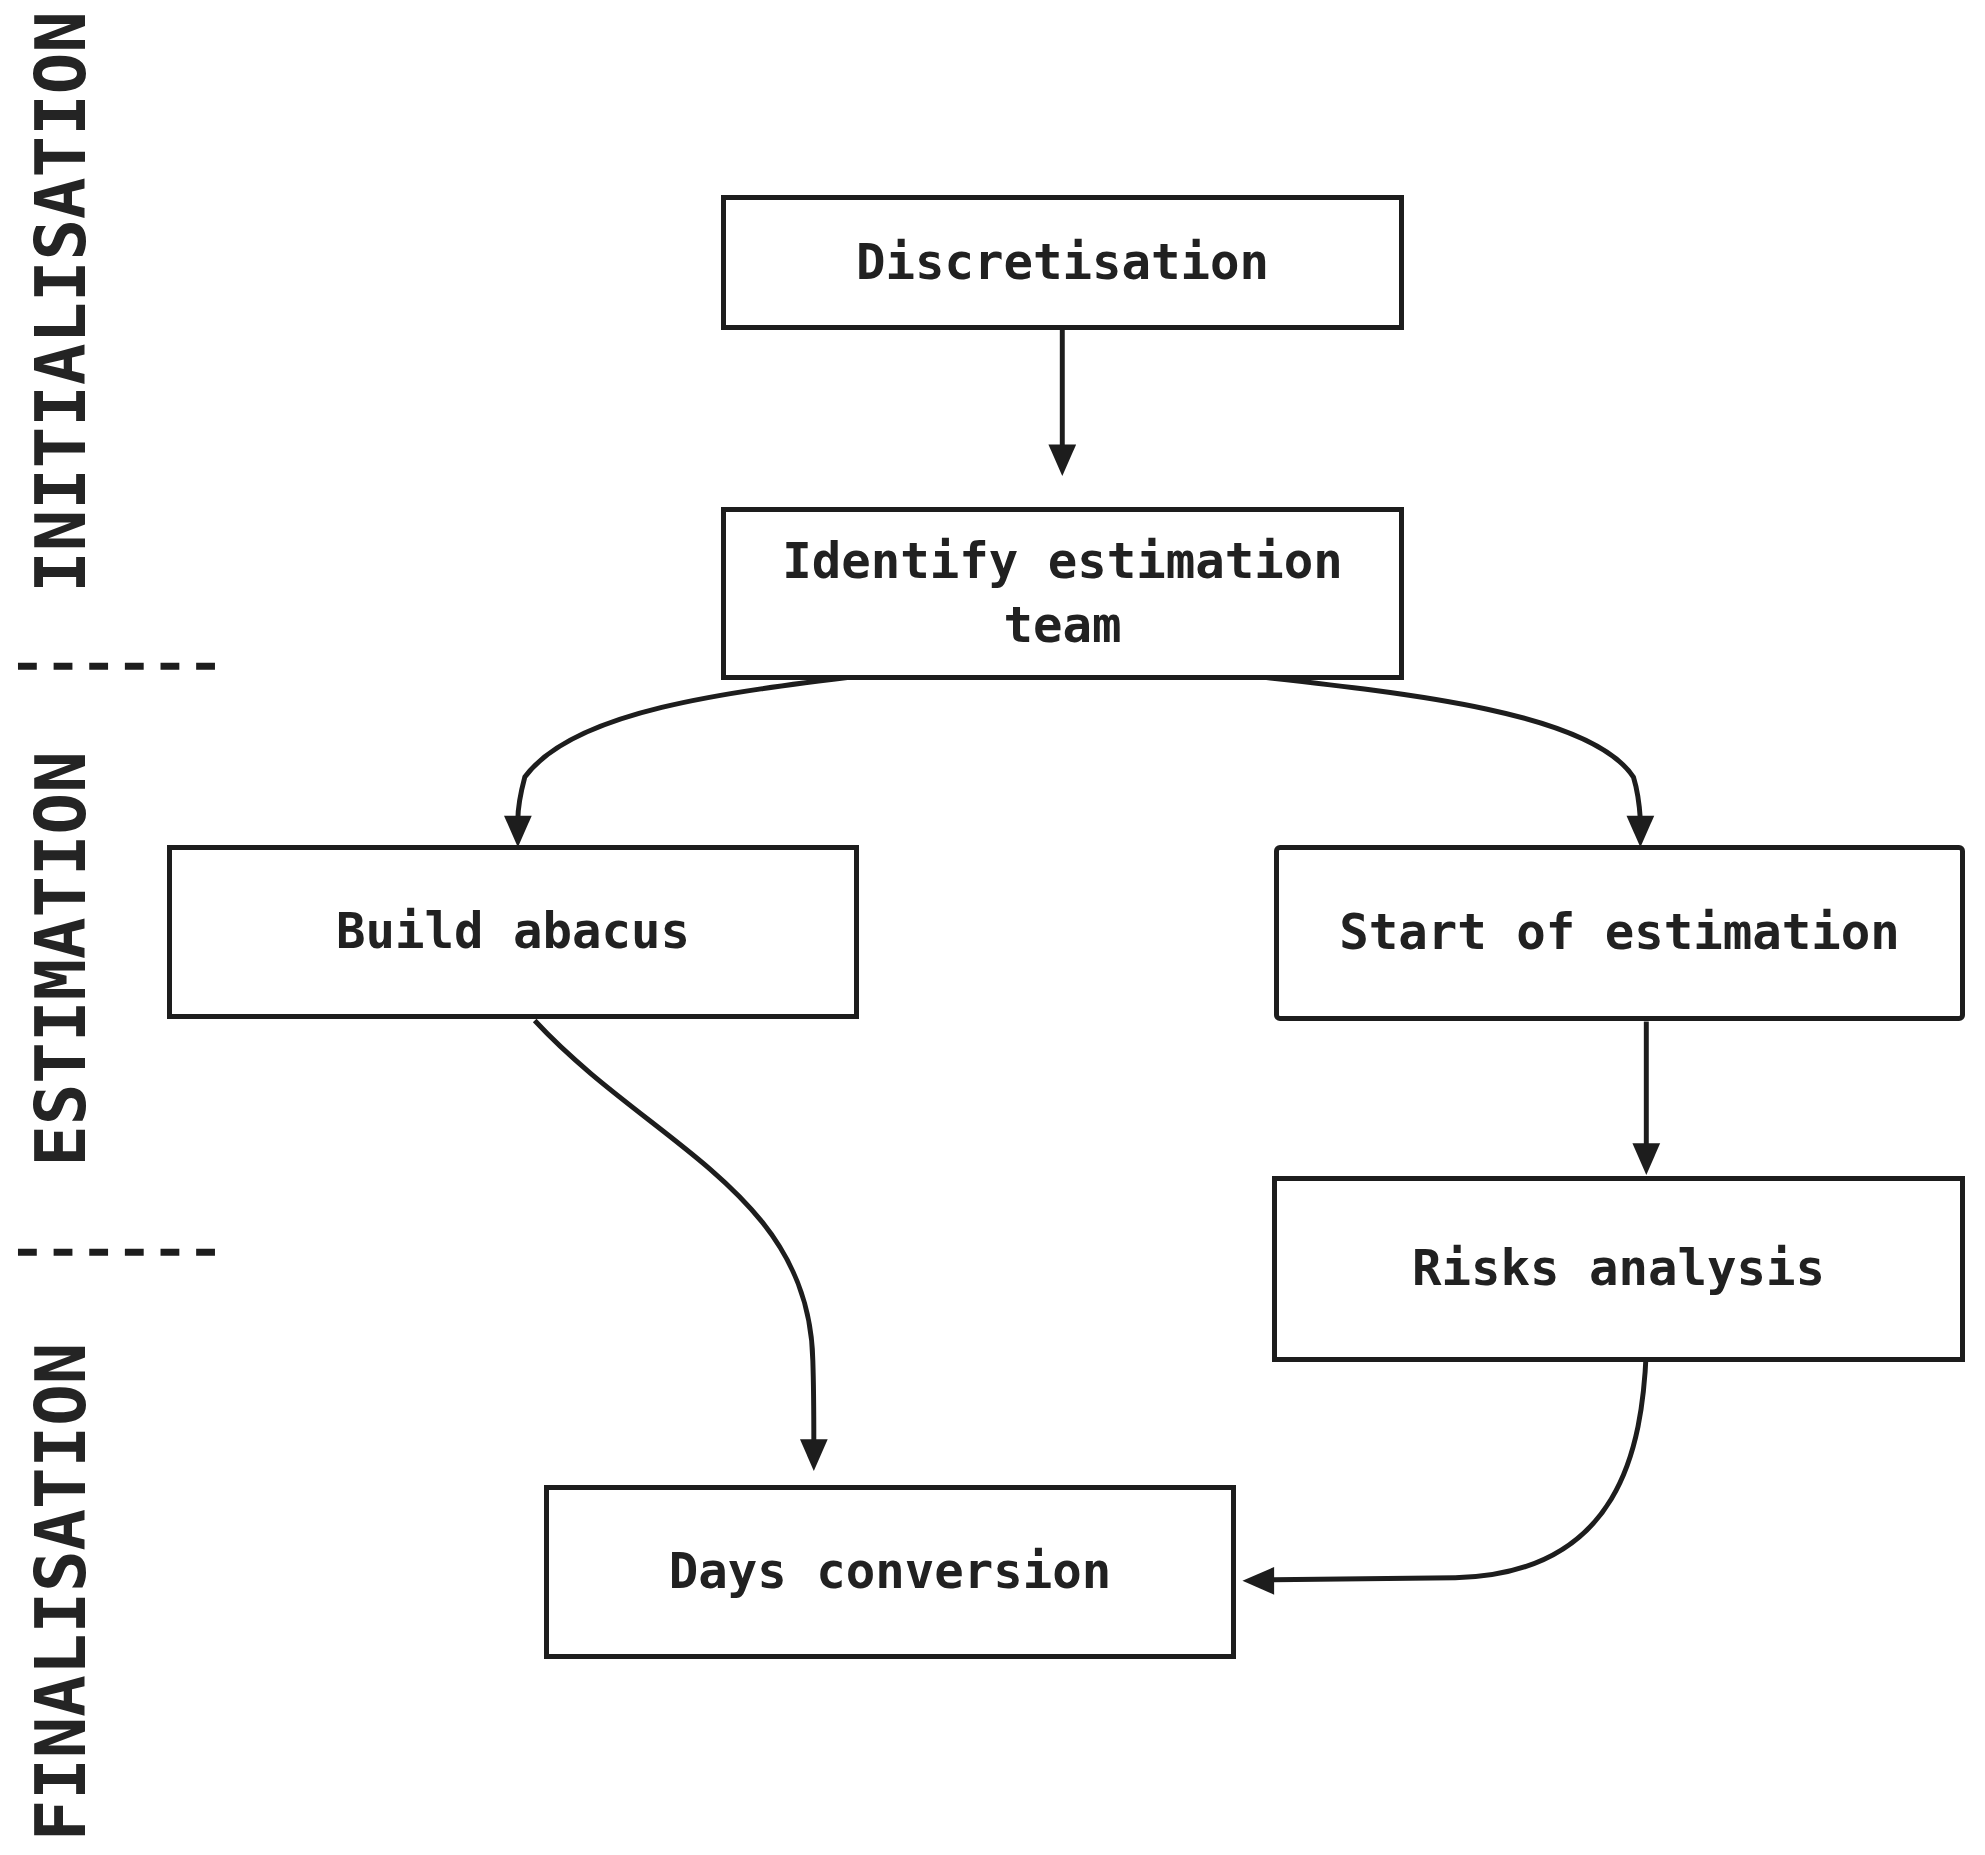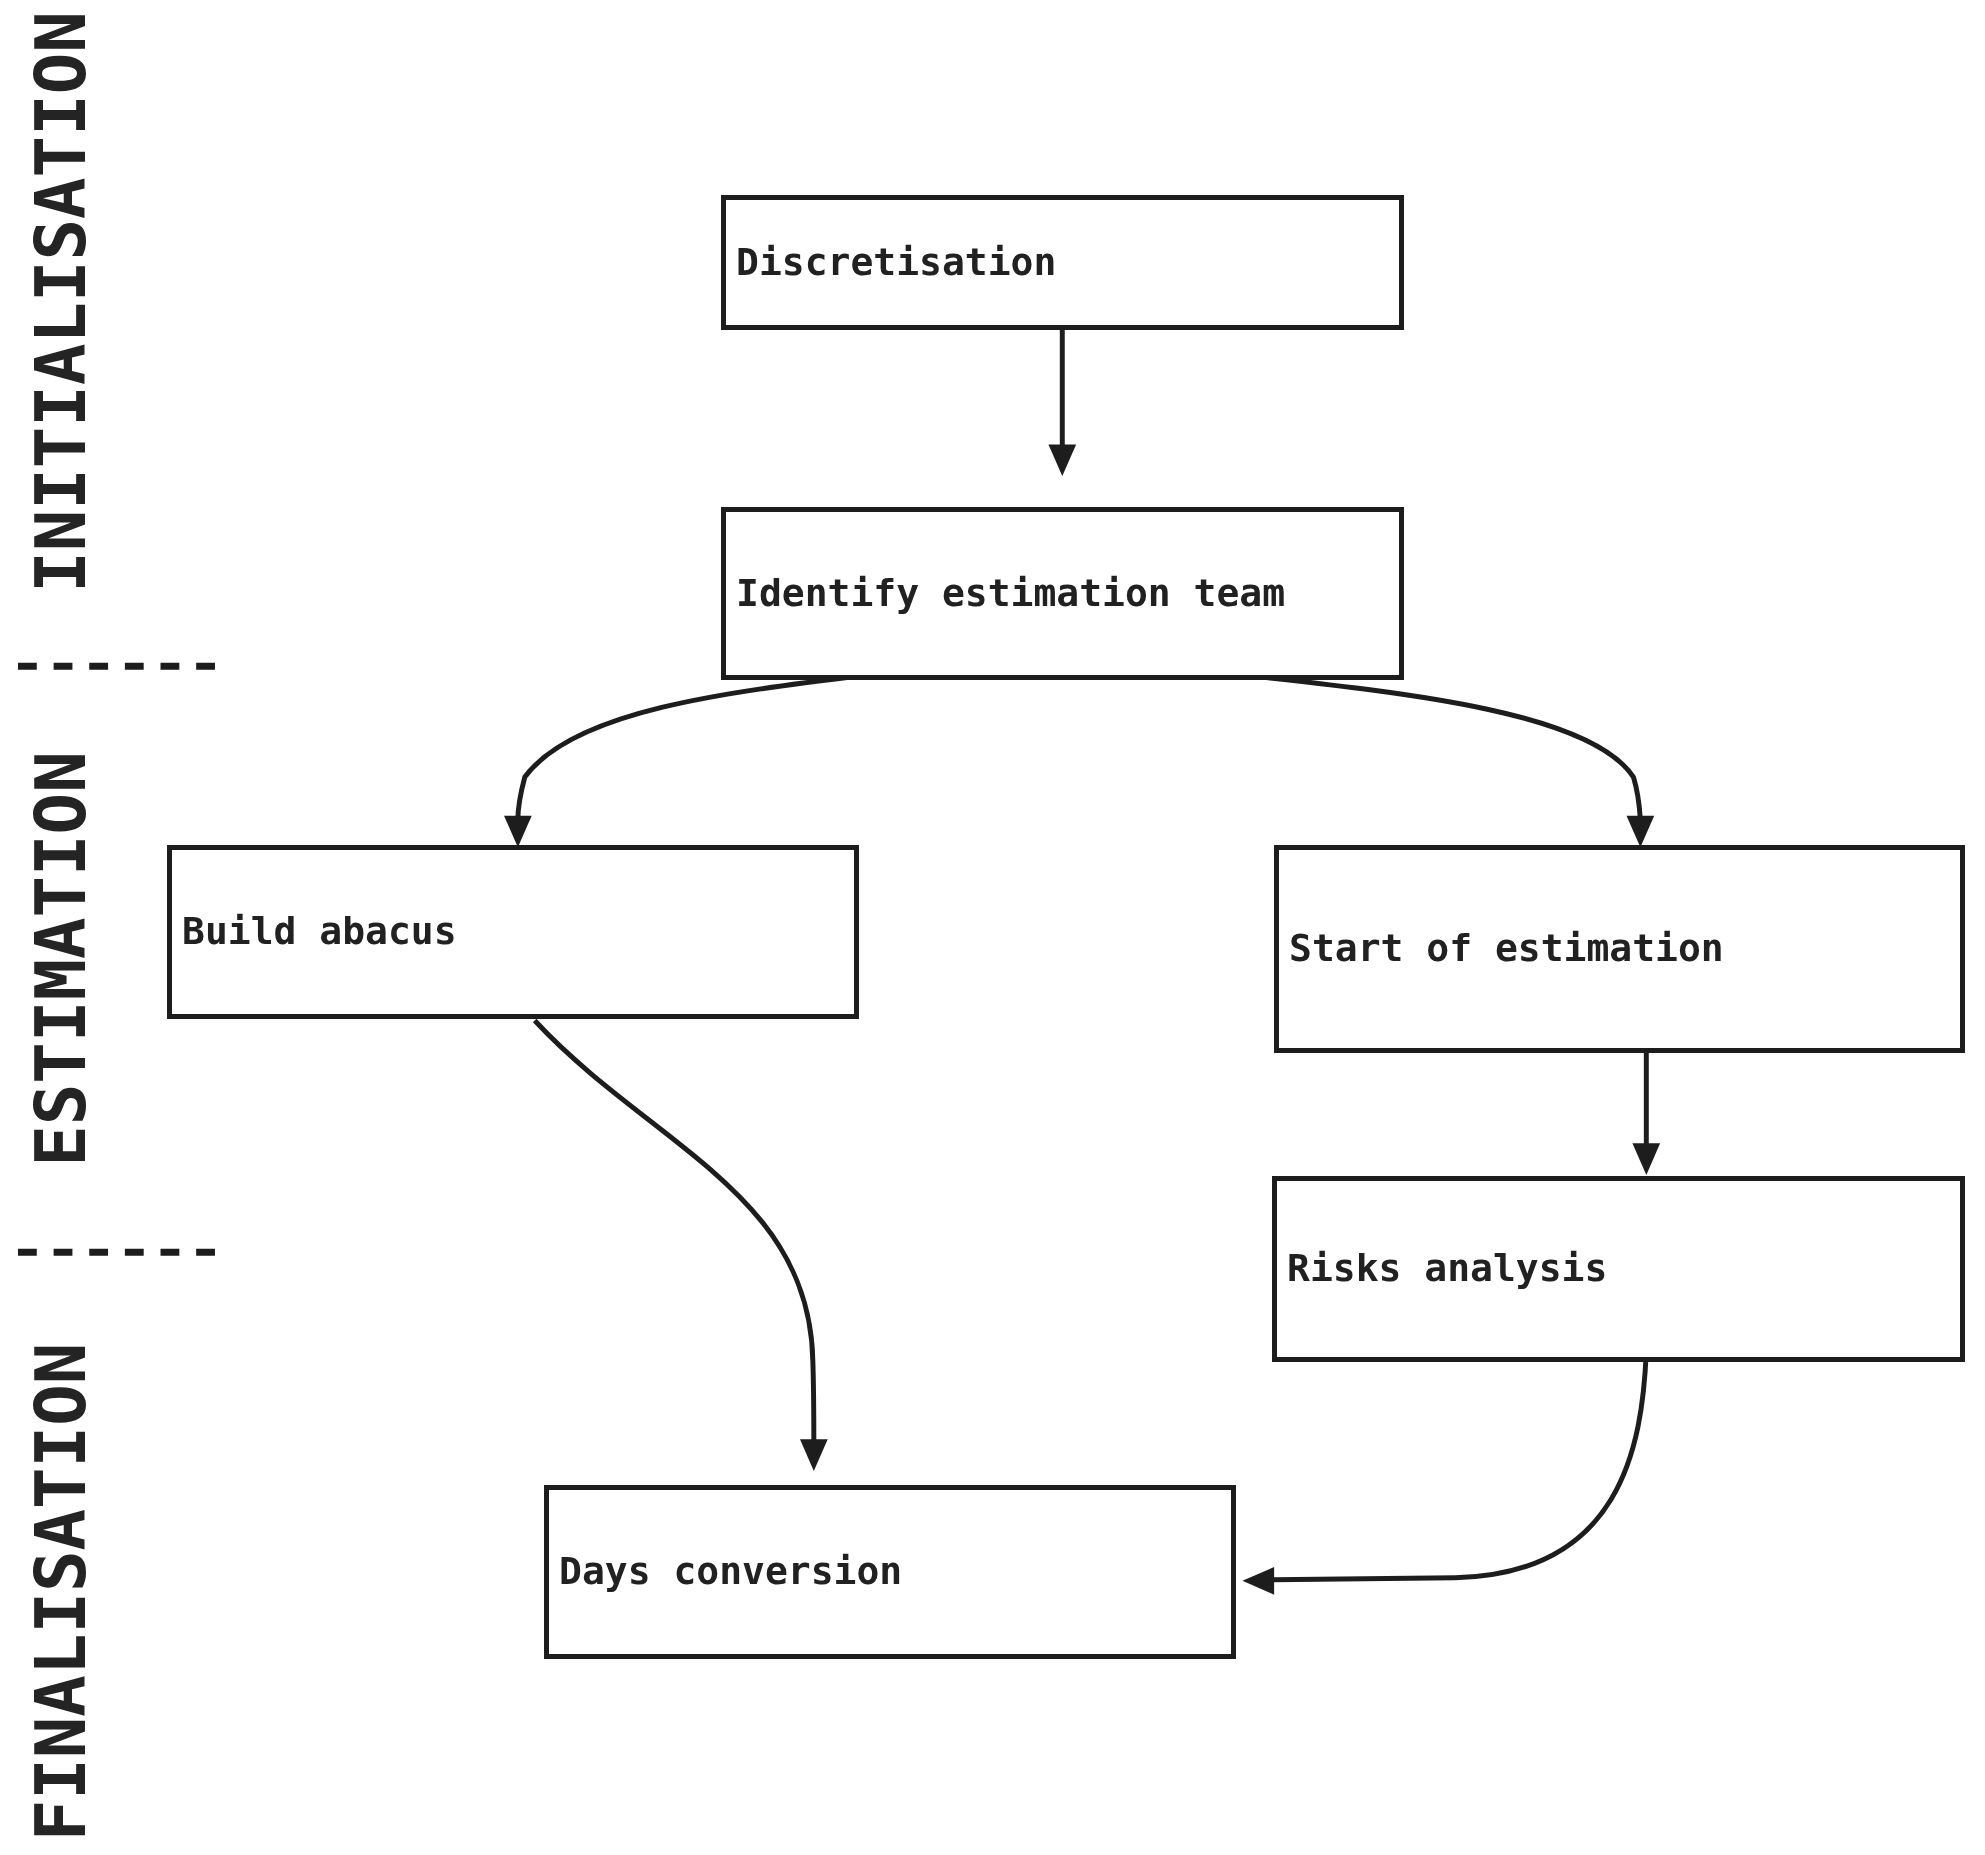--- a/index.html
+++ b/index.html
@@ -11,23 +11,24 @@
     color:#212121;
     overflow:hidden;
   }
   .node{
     position:absolute;
     box-sizing:border-box;
     border:5px solid #1d1d1d;
     background:#ffffff;
     display:flex;
     align-items:center;
+    justify-content:center;
     text-align:center;
     font-weight:bold;
-    font-size:38px;
+    font-size:49px;
     line-height:1.3;
     color:#212121;
   }
   .node span{display:block;padding:0 10px;}
   .phase{
     position:absolute;
     font-weight:bold;
     font-size:69px;
     white-space:nowrap;
     color:#242424;
@@ -87,21 +88,21 @@
   </div>
 
   <div class="node" style="left:721px;top:477px;width:683px;height:173px;margin-top:30px;">
     <span>Identify estimation team</span>
   </div>
 
   <div class="node" style="left:167px;top:845px;width:692px;height:174px;">
     <span>Build abacus</span>
   </div>
 
-  <div class="node" style="left:1274px;top:845px;width:691px;height:208px;">
+  <div class="node" style="left:1274px;top:845px;width:691px;height:176px;border-radius:6px;">
     <span>Start of estimation</span>
   </div>
 
   <div class="node" style="left:1272px;top:1176px;width:693px;height:186px;">
     <span>Risks analysis</span>
   </div>
 
   <div class="node" style="left:544px;top:1472px;width:692px;height:174px;margin-top:13px;">
     <span>Days conversion</span>
   </div>

